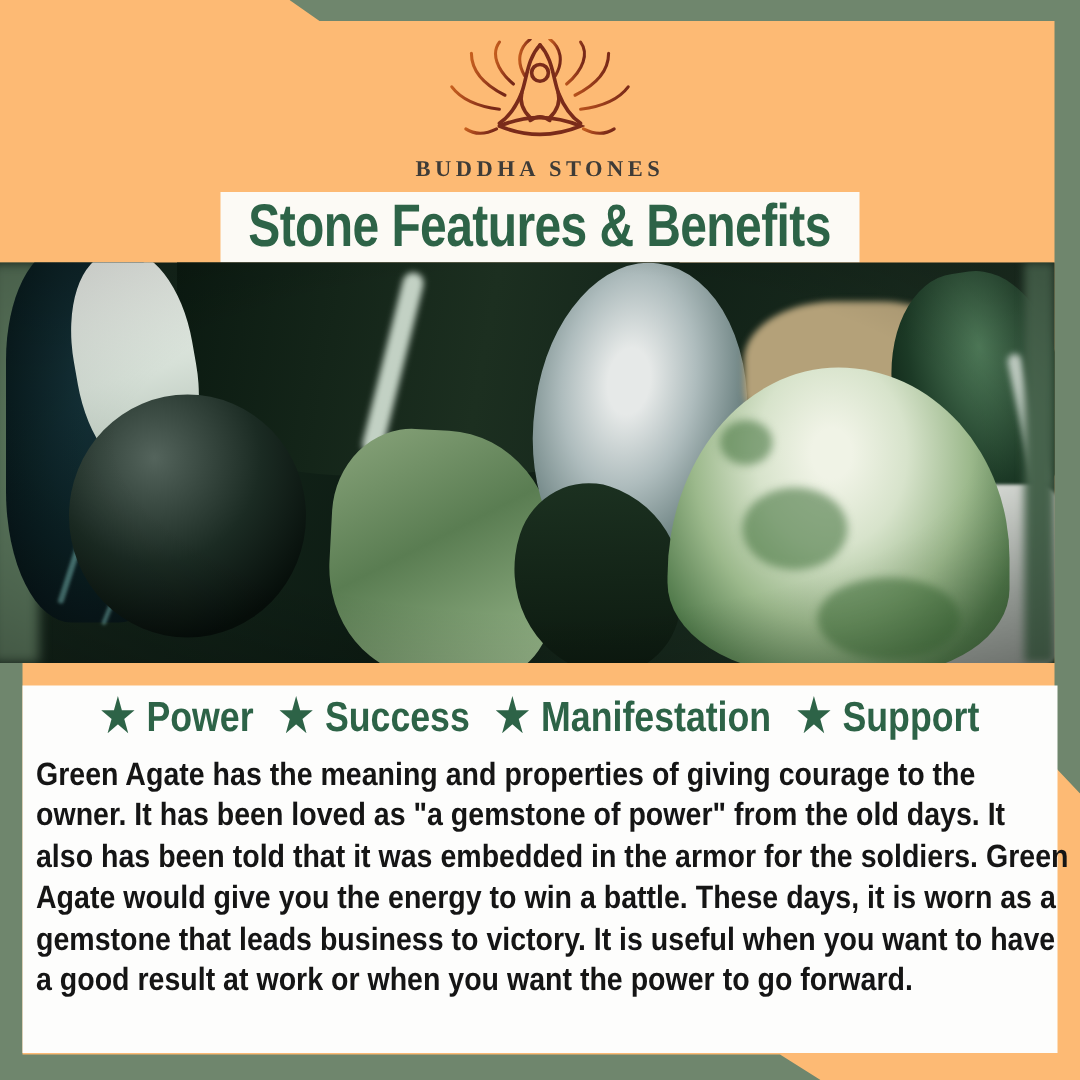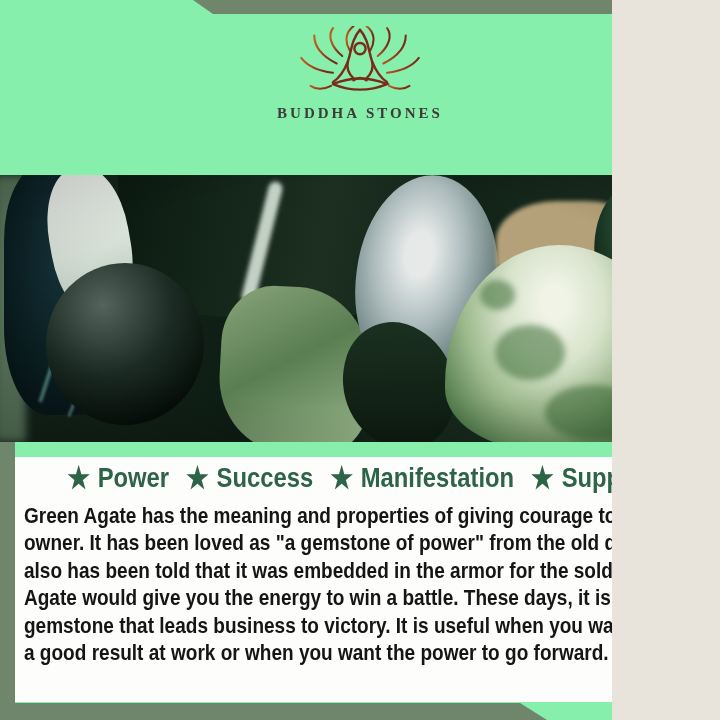--- a/index.html
+++ b/index.html
@@ -1,18 +1,18 @@
 <!DOCTYPE html>
 <html><head>
 <meta charset="utf-8">
 <style>
   html,body{margin:0;padding:0;background:#e8e4dc;}
   .canvas{
-    position:relative;width:612px;height:720px;overflow:hidden;
-    background:#86efac;
+    position:relative;width:720px;height:720px;overflow:hidden;
+    background:#fdba74;
     font-family:"Liberation Sans",sans-serif;
   }
   
   .ribbon{position:absolute;inset:0;background:#6F866D;}
   .ribbon.top-right{clip-path:polygon(193px 0,720px 0,720px 529px,703px 511px,703px 14px,213px 14px);}
   .ribbon.bottom-left{clip-path:polygon(0 441px,15px 441px,15px 703px,520px 703px,547px 720px,0 720px);}
 
   
   .logo-wrap{position:absolute;top:26px;left:0;width:720px;text-align:center;}
   .logo-wrap svg{display:block;margin:0 auto;}
@@ -138,20 +138,23 @@
         <path d="M75,4 C84,14 84,26 88,38 C92,48 98,56 104,60"></path>
         <path d="M62,38 C60,46 64,52 68,56"></path>
         <path d="M88,38 C90,46 86,52 82,56"></path>
         <path d="M46,62 Q75,50 104,62 Q75,74 46,62"></path>
         <path d="M68,58 Q75,53 82,58"></path>
       </g>
     </svg>
     <span class="brand-name">BUDDHA STONES</span>
   </div>
 
+  <div class="title-band">
+    <h1>Stone Features &amp; Benefits</h1>
+  </div>
 
   <div class="photo">
     <div class="st-blur-left"></div>
     <div class="st-dark-teal"></div>
     <div class="streak s1"></div>
     <div class="streak s2"></div>
     <div class="st-forest-top"></div>
     <div class="glint"></div>
     <div class="st-white-shine"></div>
     <div class="st-dark-round"></div>

